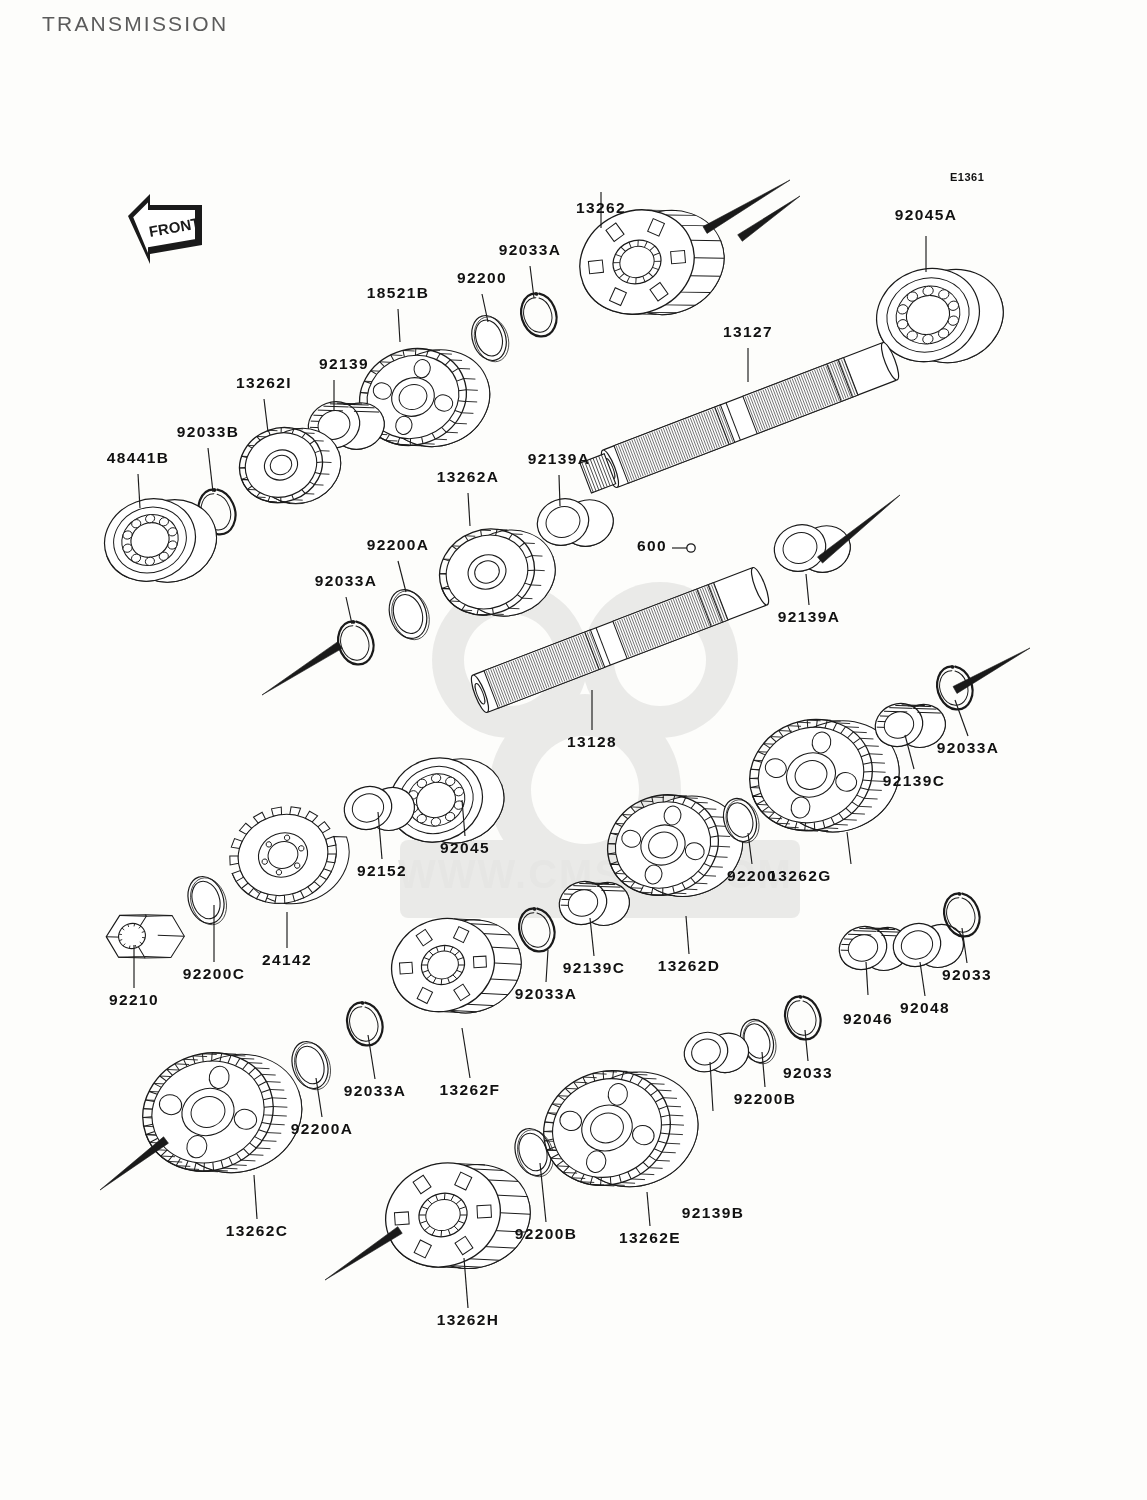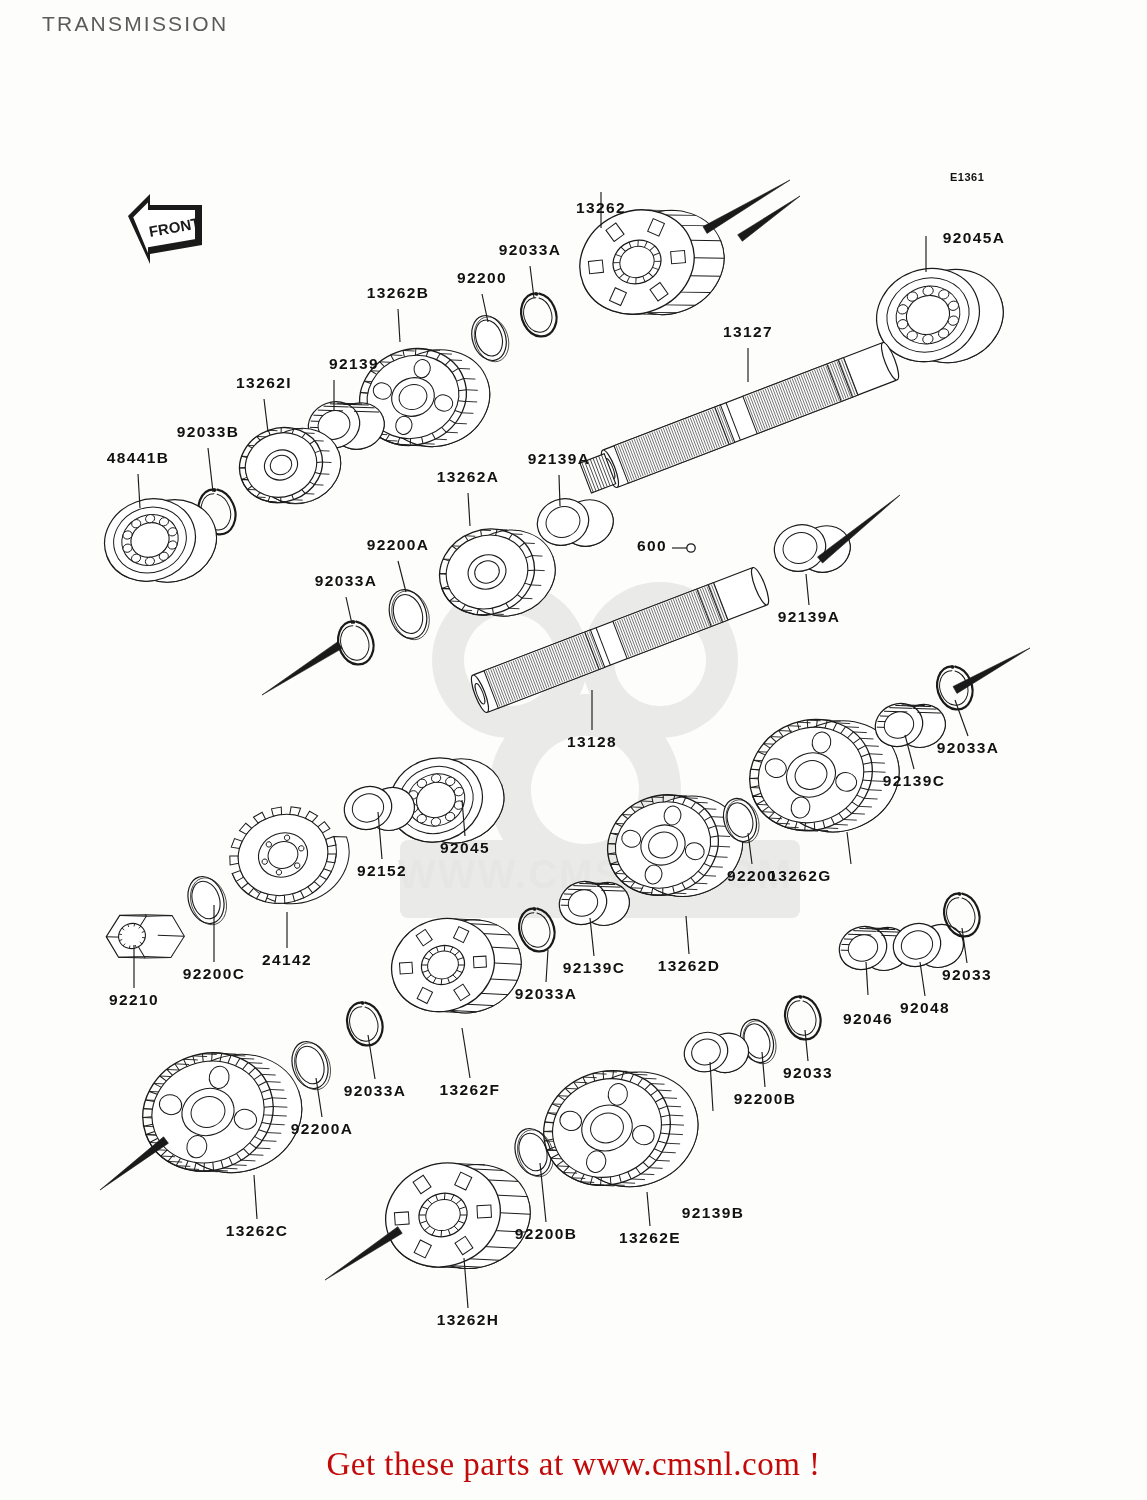--- a/index.html
+++ b/index.html
@@ -1343,26 +1343,26 @@
         <line x1="713" y1="1111" x2="710" y2="1062" stroke="#1a1a1a" stroke-width="1.15"></line>
         <line x1="257" y1="1219" x2="254" y2="1175" stroke="#1a1a1a" stroke-width="1.15"></line>
         <line x1="546" y1="1222" x2="540" y2="1163" stroke="#1a1a1a" stroke-width="1.15"></line>
         <line x1="650" y1="1226" x2="647" y2="1192" stroke="#1a1a1a" stroke-width="1.15"></line>
         <line x1="468" y1="1308" x2="464" y2="1258" stroke="#1a1a1a" stroke-width="1.15"></line>
       </g>
     </svg>
 
   <div id="labels">
       <div class="lbl" style="left: 601px; top: 167px; margin-top: 32px;">13262</div>
-      <div class="lbl" style="left: 926px; top: 229px; margin-left: 48px;">92045A</div>
+      <div class="lbl" style="left: 926px; top: 206px;">92045A</div>
       <div class="lbl" style="left: 530px; top: 241px;">92033A</div>
       <div class="lbl" style="left: 482px; top: 269px;">92200</div>
-      <div class="lbl" style="left: 398px; top: 284px;">13262B</div>
+      <div class="lbl" style="left: 398px; top: 284px;">18521B</div>
       <div class="lbl" style="left: 748px; top: 323px;">13127</div>
-      <div class="lbl" style="left: 354px; top: 355px;">92139</div>
+      <div class="lbl" style="left: 344px; top: 355px;">92139</div>
       <div class="lbl" style="left: 264px; top: 374px;">13262I</div>
       <div class="lbl" style="left: 208px; top: 423px;">92033B</div>
       <div class="lbl" style="left: 138px; top: 449px;">48441B</div>
       <div class="lbl" style="left: 468px; top: 468px;">13262A</div>
       <div class="lbl" style="left: 559px; top: 450px;">92139A</div>
       <div class="lbl" style="left: 667px; top: 537px; transform: translateX(-100%);">600</div>
       <div class="lbl" style="left: 398px; top: 536px;">92200A</div>
       <div class="lbl" style="left: 346px; top: 572px;">92033A</div>
       <div class="lbl" style="left: 809px; top: 608px;">92139A</div>
       <div class="lbl" style="left: 592px; top: 733px;">13128</div>
@@ -1386,14 +1386,13 @@
       <div class="lbl" style="left: 470px; top: 1081px;">13262F</div>
       <div class="lbl" style="left: 765px; top: 1090px;">92200B</div>
       <div class="lbl" style="left: 322px; top: 1120px;">92200A</div>
       <div class="lbl" style="left: 713px; top: 1180px; margin-top: 24px;">92139B</div>
       <div class="lbl" style="left: 257px; top: 1222px;">13262C</div>
       <div class="lbl" style="left: 546px; top: 1225px;">92200B</div>
       <div class="lbl" style="left: 650px; top: 1229px;">13262E</div>
       <div class="lbl" style="left: 468px; top: 1311px;">13262H</div>
     </div>
 
-  <div id="footer">Get these parts at www.cmsnl.com !</div>
 </div>
 
 </body></html>

